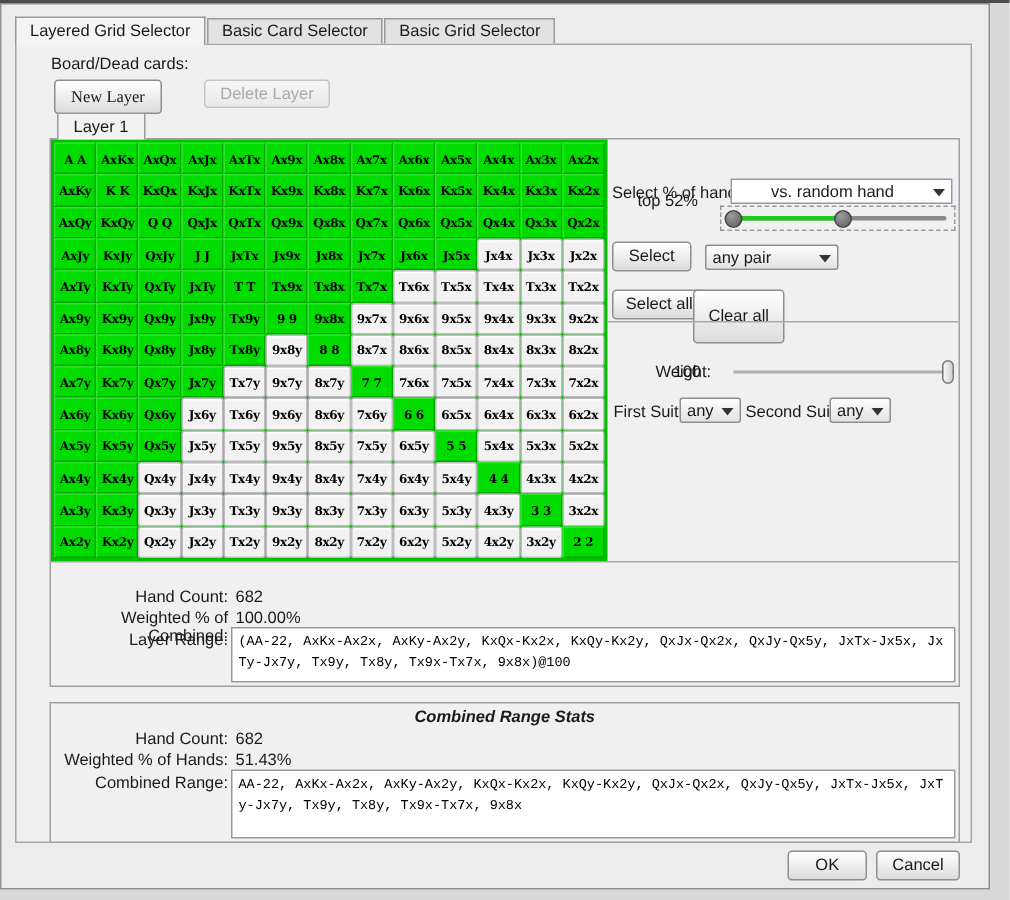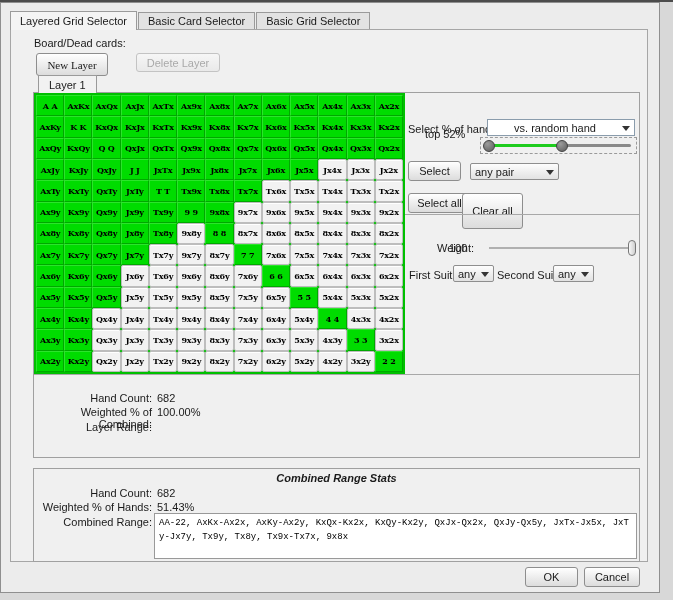--- a/index.html
+++ b/index.html
@@ -344,20 +344,21 @@
           </div>
         </div>
       </div>
 
       <div class="layer-stats">
         <div class="stat-label row1">Hand Count:</div>
         <div class="stat-value row1">682</div>
         <div class="stat-label row2">Weighted % of Combined:</div>
         <div class="stat-value row2">100.00%</div>
         <div class="stat-label rowlbl">Layer Range:</div>
+        <div class="range-box layer-range-box">(AA-22, AxKx-Ax2x, AxKy-Ax2y, KxQx-Kx2x, KxQy-Kx2y, QxJx-Qx2x, QxJy-Qx5y, JxTx-Jx5x, JxTy-Jx7y, Tx9y, Tx8y, Tx9x-Tx7x, 9x8x)@100</div>
       </div>
     </div>
 
     <div class="combined-box">
       <div class="panel-title cb-title">Combined Range Stats</div>
       <div class="stat-label cb-row1">Hand Count:</div>
       <div class="stat-value cb-row1">682</div>
       <div class="stat-label cb-row2">Weighted % of Hands:</div>
       <div class="stat-value cb-row2">51.43%</div>
       <div class="stat-label cb-rowlbl">Combined Range:</div>

